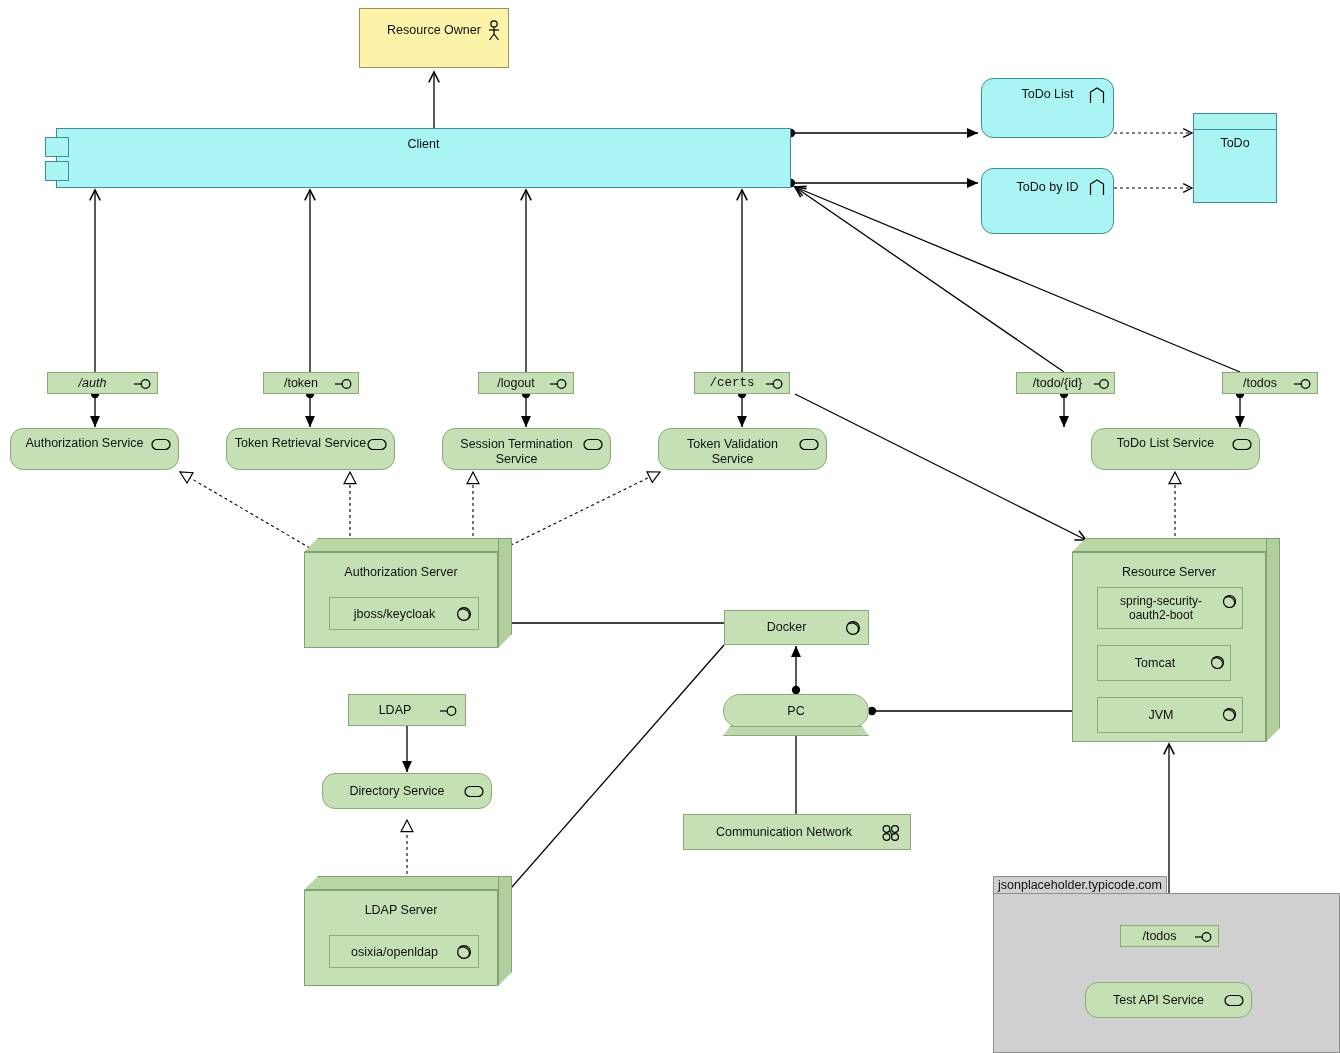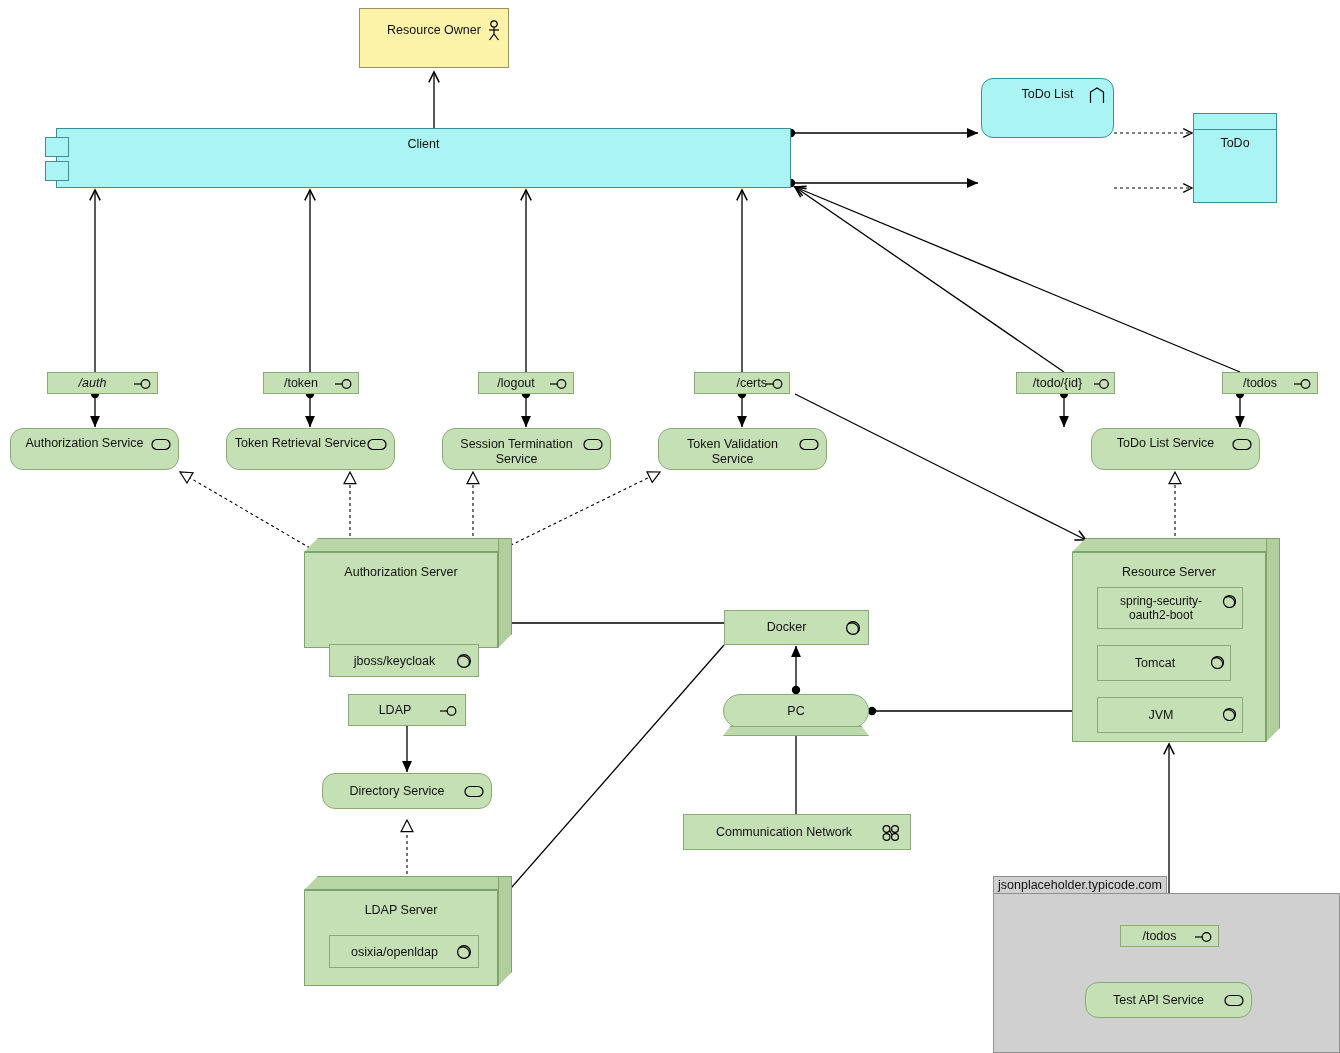--- a/index.html
+++ b/index.html
@@ -150,20 +150,26 @@
       <path d="M1.5,16 L1.5,5 L8,1 L14.5,5 L14.5,16" fill="none" stroke="#000" stroke-width="1.2"></path>
     </svg>
   </div>
 
   <div class="node component" style="left:56px;top:128px;width:735px;height:60px;">
     <div class="comp-tab" style="top:8px;"></div>
     <div class="comp-tab" style="top:32px;"></div>
     <div class="lbl" style="top:8px;">Client</div>
   </div>
 
+  <div class="node cyan-round" style="left:981px;top:168px;width:133px;height:66px;">
+    <div class="lbl" style="top:11px;">ToDo by ID</div>
+    <svg class="icon" style="right:8px;top:10px;" width="16" height="17" viewBox="0 0 16 17">
+      <path d="M1.5,16 L1.5,5 L8,1 L14.5,5 L14.5,16" fill="none" stroke="#000" stroke-width="1.2"></path>
+    </svg>
+  </div>
 
   <div class="node cyan-obj" style="left:1193px;top:113px;width:84px;height:90px;">
     <div class="bar"></div>
     <div class="lbl" style="top:22px;">ToDo</div>
   </div>
 
   <div class="node g-rect" style="left:47px;top:372px;width:111px;height:22px;font-style:italic;">
     <div class="lbl" style="top:3px;left:2px;right:22px;text-align:center;">/auth</div>
     <svg class="icon" style="right:4px;top:5px;" width="19" height="12" viewBox="0 0 19 12">
       <line x1="0" y1="6" x2="7" y2="6" stroke="#000" stroke-width="1.2"></line>
@@ -181,21 +187,21 @@
 
   <div class="node g-rect" style="left:478px;top:372px;width:96px;height:22px;">
     <div class="lbl" style="top:3px;left:2px;right:22px;text-align:center;">/logout</div>
     <svg class="icon" style="right:4px;top:5px;" width="19" height="12" viewBox="0 0 19 12">
       <line x1="0" y1="6" x2="7" y2="6" stroke="#000" stroke-width="1.2"></line>
       <circle cx="11.5" cy="6" r="4.3" fill="none" stroke="#000" stroke-width="1.2"></circle>
     </svg>
   </div>
 
   <div class="node g-rect" style="left:694px;top:372px;width:96px;height:22px;">
-    <div class="lbl" style="top:3px;left:2px;right:22px;text-align:right;">/certs</div>
+    <div class="lbl" style="top:3px;left:2px;right:22px;text-align:center;font-family:Liberation Mono, monospace;">/certs</div>
     <svg class="icon" style="right:4px;top:5px;" width="19" height="12" viewBox="0 0 19 12">
       <line x1="0" y1="6" x2="7" y2="6" stroke="#000" stroke-width="1.2"></line>
       <circle cx="11.5" cy="6" r="4.3" fill="none" stroke="#000" stroke-width="1.2"></circle>
     </svg>
   </div>
 
   <div class="node g-rect" style="left:1016px;top:372px;width:99px;height:22px;">
     <div class="lbl" style="top:3px;left:2px;right:18px;text-align:center;">/todo/{id}</div>
     <svg class="icon" style="right:3px;top:5px;" width="17" height="12" viewBox="0 0 17 12">
       <line x1="0" y1="6" x2="5" y2="6" stroke="#000" stroke-width="1.2"></line>
@@ -244,21 +250,21 @@
     <svg class="icon" style="right:7px;top:9px;" width="20" height="13" viewBox="0 0 20 13">
       <rect x="1" y="1.5" width="18" height="10" rx="5" fill="none" stroke="#000" stroke-width="1.2"></rect>
     </svg>
   </div>
 
   <div class="node3d" style="left:304px;top:538px;width:208px;height:110px;">
     <div class="top" style="width:208px;height:14px;"></div>
     <div class="side" style="width:14px;height:110px;"></div>
     <div class="front" style="width:194px;height:96px;">
       <div class="lbl" style="top:12px;">Authorization Server</div>
-      <div class="inner" style="left:24px;top:44px;width:150px;height:33px;margin-top:47px;">
+      <div class="inner" style="left:24px;top:44px;width:150px;height:33px;">
         <div class="lbl" style="top:9px;left:3px;right:22px;">jboss/keycloak</div>
         <svg class="icon" style="right:6px;top:8px;" width="16" height="16" viewBox="0 0 16 16">
           <circle cx="8" cy="8" r="6.4" fill="none" stroke="#000" stroke-width="1.2"></circle>
           <path d="M3.4,4 A6.4,6.4 0 0 1 12.6,12.3" fill="none" stroke="#000" stroke-width="1.2"></path>
         </svg>
       </div>
     </div>
   </div>
 
   <div class="node3d" style="left:1072px;top:538px;width:208px;height:204px;">

